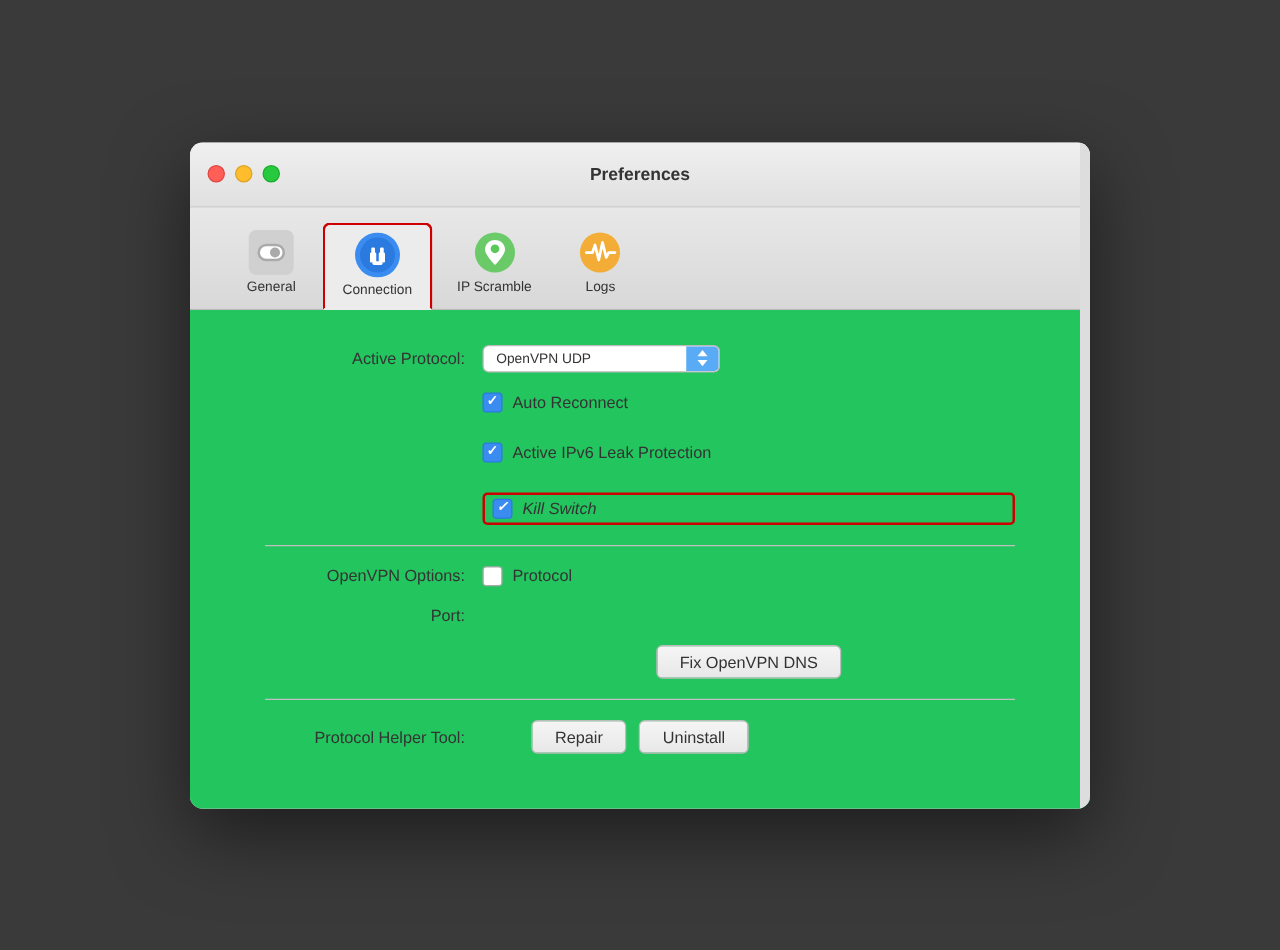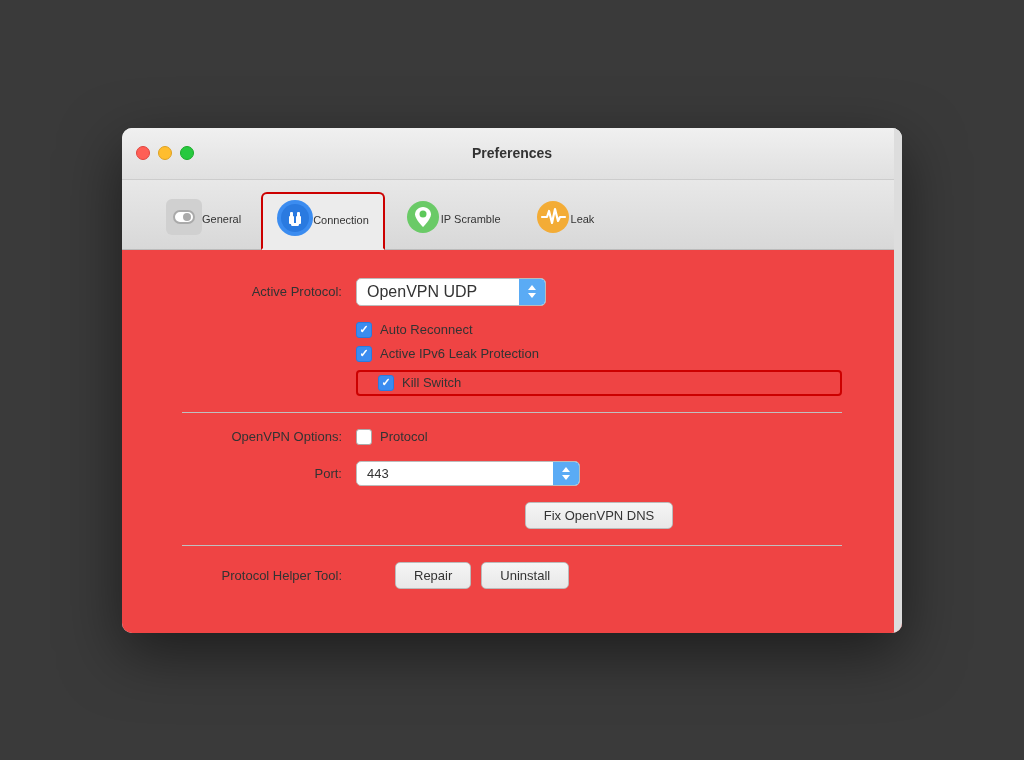--- a/index.html
+++ b/index.html
@@ -8,21 +8,21 @@
       background: #3a3a3a;
       display: flex;
       justify-content: center;
       align-items: center;
       width: 1024px;
       height: 760px;
       font-family: -apple-system, BlinkMacSystemFont, "San Francisco", "Helvetica Neue", Helvetica, Arial, sans-serif;
     }
 
     .window {
-      width: 780px;
+      width: 720px;
       background: #ececec;
       border-radius: 10px;
       box-shadow: 0 20px 60px rgba(0,0,0,0.5);
       overflow: hidden;
       position: relative;
     }
 
     
     .titlebar {
       background: linear-gradient(to bottom, #f0f0f0, #e0e0e0);
@@ -65,21 +65,21 @@
       padding: 12px 0 0 0;
       display: flex;
       justify-content: flex-start;
       padding-left: 30px;
       gap: 6px;
       border-bottom: 1px solid #bbb;
     }
 
     .tab-item {
       display: flex;
-      flex-direction: row;
+      flex-direction: column;
       align-items: center;
       padding: 6px 14px 8px;
       cursor: pointer;
       border-radius: 6px 6px 0 0;
       min-width: 70px;
       position: relative;
     }
 
     .tab-item.active {
       background: #ececec;
@@ -132,21 +132,21 @@
       background: #aaa;
       border-radius: 50%;
       position: absolute;
       top: 1px;
       right: 2px;
     }
 
     
     .content {
       padding: 28px 60px;
-      background: #ef4444;
+      background: #22c55e;
     }
 
     
     .form-row {
       display: flex;
       align-items: center;
       margin-bottom: 16px;
     }
 
     .form-label {
@@ -164,21 +164,21 @@
       border: 1px solid #bbb;
       border-radius: 5px;
       min-width: 190px;
       overflow: hidden;
       cursor: pointer;
     }
 
     .dropdown-text {
       flex: 1;
       padding: 4px 10px;
-      font-size: 16px;
+      font-size: 11px;
       color: #333;
     }
 
     .dropdown-btn {
       background: #5aabf5;
       width: 26px;
       align-self: stretch;
       display: flex;
       flex-direction: column;
       align-items: center;
@@ -200,21 +200,21 @@
       height: 0;
       border-left: 4px solid transparent;
       border-right: 4px solid transparent;
       border-top: 5px solid white;
     }
 
     
     .checkboxes-section {
       display: flex;
       flex-direction: column;
-      gap: 8px;
+      gap: 24px;
       margin-left: 174px;
       margin-bottom: 16px;
     }
 
     .checkbox-row {
       display: flex;
       align-items: center;
       gap: 8px;
     }
 
@@ -246,24 +246,25 @@
 
     .checkbox-label {
       font-size: 13px;
       color: #333;
     }
 
     
     .kill-switch-row {
       border: 2px solid #cc0000;
       border-radius: 4px;
-      padding: 3px 20px;
+      padding: 3px 6px;
       display: flex;
       align-items: flex-start;
       gap: 8px;
+      font-style: italic;
     }
 
     
     .divider {
       height: 1px;
       background: #c0c0c0;
       margin: 16px 0;
     }
 
     
@@ -383,21 +384,21 @@
     </div>
 
     <div class="tab-item">
       <div class="tab-icon">
         <svg width="36" height="36" viewBox="0 0 36 36">
           <circle cx="18" cy="18" r="16" fill="#f5a623" opacity="0.9"></circle>
 
           <polyline points="7,18 12,18 14,12 17,24 20,10 23,22 25,18 30,18" fill="none" stroke="white" stroke-width="2.2" stroke-linecap="round" stroke-linejoin="round"></polyline>
         </svg>
       </div>
-      <span class="tab-label">Leak</span>
+      <span class="tab-label">Logs</span>
     </div>
 
   </div>
 
   <div class="content">
 
     <div class="form-row">
       <span class="form-label">Active Protocol:</span>
       <div class="dropdown-display">
         <span class="dropdown-text">OpenVPN UDP</span>
@@ -433,27 +434,20 @@
     <div class="form-row">
       <span class="form-label">OpenVPN Options:</span>
       <div class="checkbox-row">
         <div class="checkbox-box"></div>
         <span class="checkbox-label">Protocol</span>
       </div>
     </div>
 
     <div class="form-row">
       <span class="form-label">Port:</span>
-      <div class="port-input-wrapper">
-        <input class="port-input" type="text" value="443" style="">
-        <div class="port-btn">
-          <div class="arrow-up"></div>
-          <div class="arrow-down"></div>
-        </div>
-      </div>
     </div>
 
     <div class="form-row" style="justify-content: center; margin-left: 174px;">
       <button class="btn">Fix OpenVPN DNS</button>
     </div>
 
     <div class="divider"></div>
 
     <div class="form-row">
       <span class="form-label">Protocol Helper Tool:</span>

